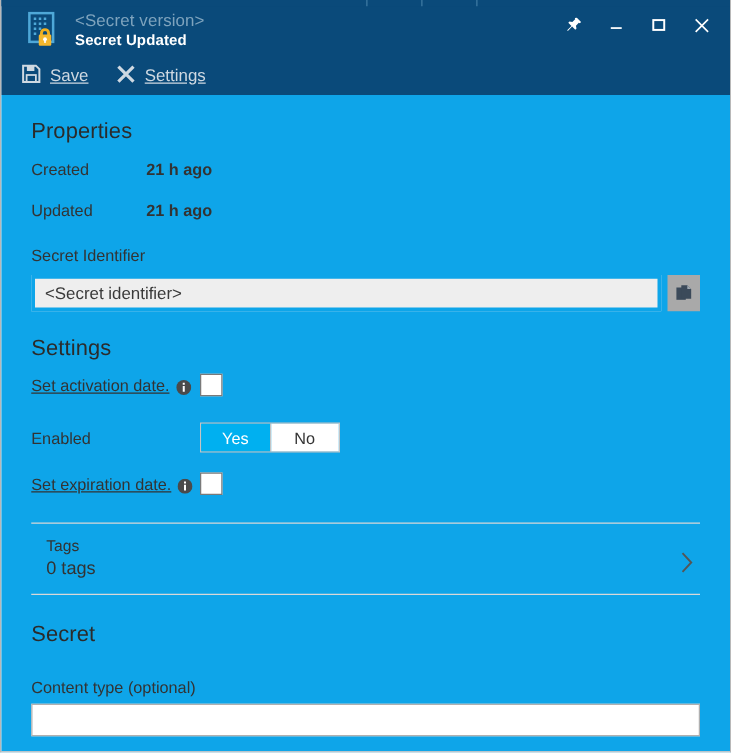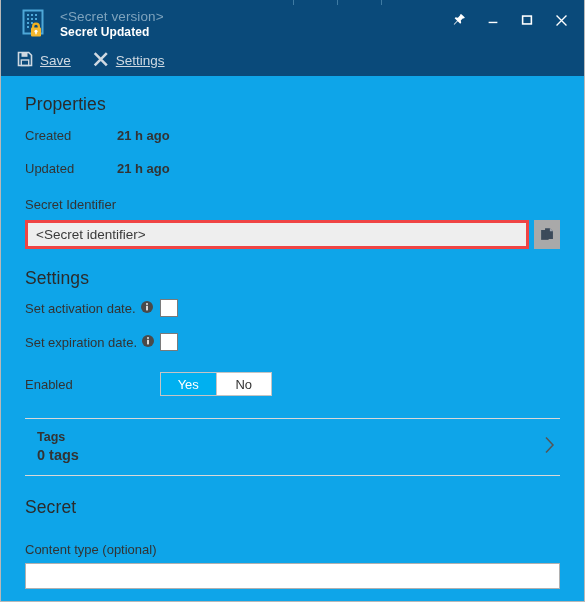--- a/index.html
+++ b/index.html
@@ -140,21 +140,21 @@
   }
 
   
   #secret-id-row {
     display: flex;
     align-items: stretch;
     height: 29px;
   }
   #secret-id-box {
     flex: 1;
-    border: 3px solid #ef4444;
+    border: 3px solid #0ea5e9;
     background: #eeeeee;
     display: flex;
     align-items: center;
     padding-left: 8px;
     font-size: 13.5px;
     color: #3a3a3a;
     overflow: hidden;
     white-space: nowrap;
   }
   #copy-btn {
@@ -168,21 +168,21 @@
     cursor: pointer;
   }
 
   
   .set-row {
     display: flex;
     align-items: center;
     font-size: 13px;
     color: #333333;
   }
-  .set-row .set-label { display: flex; align-items: flex-start; }
+  .set-row .set-label { display: flex; align-items: flex-end; text-decoration: underline; }
   .info-icon {
     display: inline-flex;
     margin-left: 5px;
     cursor: pointer;
   }
   .checkbox {
     width: 18px;
     height: 18px;
     border: 1px solid #7a7a7a;
     background: #ffffff;
@@ -210,25 +210,24 @@
     background: #00b0f0;
     color: #ffffff;
     border: none;
   }
   .toggle-sep { width: 1px; background: #c4c4c4; }
 
   
   .rule { height: 1px; background: #d8d8d8; }
   #tags-row {
     display: flex;
-    align-items: center;
+    align-items: flex-end;
     justify-content: space-between;
     cursor: pointer;
     padding: 10px 4px 10px 12px;
-    font-weight: bold;
   }
   #tags-texts { line-height: 1.35; }
   #tags-title { font-size: 12.5px; color: #333333; }
   #tags-count { font-size: 14.5px; color: #333333; }
 
   .text-input {
     width: 100%;
     height: 26px;
     border: 1px solid #b0b0b0;
     background: #ffffff;
@@ -375,43 +374,43 @@
           <svg width="12" height="12" viewBox="0 0 12 12">
             <circle cx="6" cy="6" r="6" fill="#4a4a4a"></circle>
             <rect x="5.2" y="2.2" width="1.6" height="1.6" fill="#ffffff"></rect>
             <rect x="5.2" y="4.8" width="1.6" height="4.6" fill="#ffffff"></rect>
           </svg>
         </span>
       </span>
       <span class="checkbox"></span>
     </div>
 
+    <div class="set-row" style="margin-top:21px;">
+      <span style="width:135px;">Enabled</span>
+      <span class="toggle">
+        <span class="toggle-opt on">Yes</span>
+        <span class="toggle-sep"></span>
+        <span class="toggle-opt">No</span>
+      </span>
+    </div>
+
     <div class="set-row" style="margin-top:16px;">
       <span class="set-label" style="width:135px;">
         <span>Set expiration date.</span>
         <span class="info-icon">
           <svg width="12" height="12" viewBox="0 0 12 12">
             <circle cx="6" cy="6" r="6" fill="#4a4a4a"></circle>
             <rect x="5.2" y="2.2" width="1.6" height="1.6" fill="#ffffff"></rect>
             <rect x="5.2" y="4.8" width="1.6" height="4.6" fill="#ffffff"></rect>
           </svg>
         </span>
       </span>
       <span class="checkbox"></span>
     </div>
 
-    <div class="set-row" style="margin-top:21px;">
-      <span style="width:135px;">Enabled</span>
-      <span class="toggle">
-        <span class="toggle-opt on">Yes</span>
-        <span class="toggle-sep"></span>
-        <span class="toggle-opt">No</span>
-      </span>
-    </div>
-
     
     <div class="rule" style="margin-top:22px;"></div>
     <div id="tags-row">
       <span id="tags-texts">
         <span id="tags-title" style="display:block;">Tags</span>
         <span id="tags-count" style="display:block;">0 tags</span>
       </span>
       <span>
         <svg width="13" height="20" viewBox="0 0 13 20">
           <path d="M3 2.5l7 7.5-7 7.5" fill="none" stroke="#555555" stroke-width="1.5"></path>

